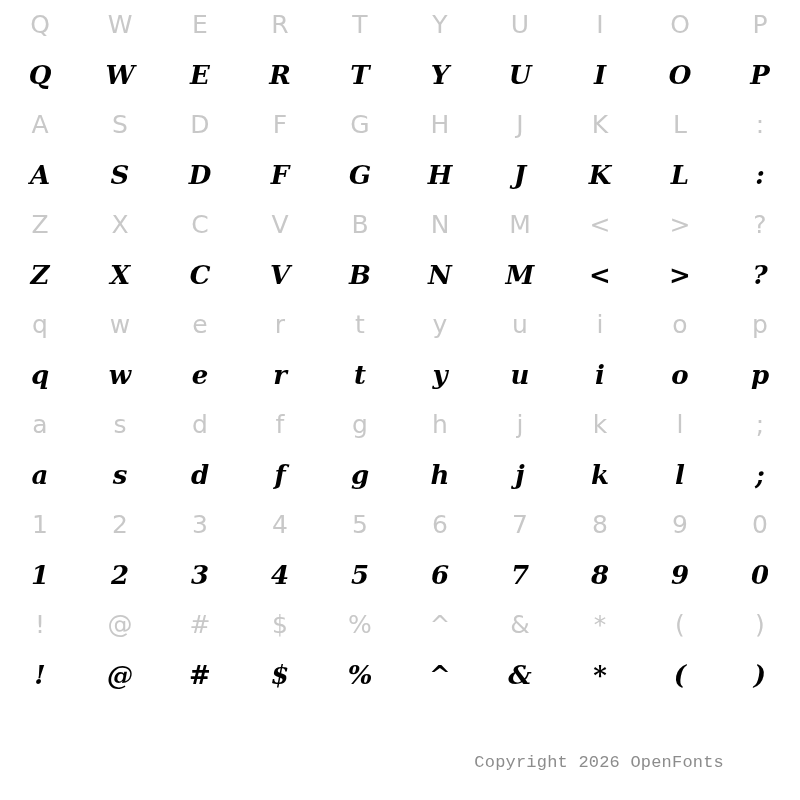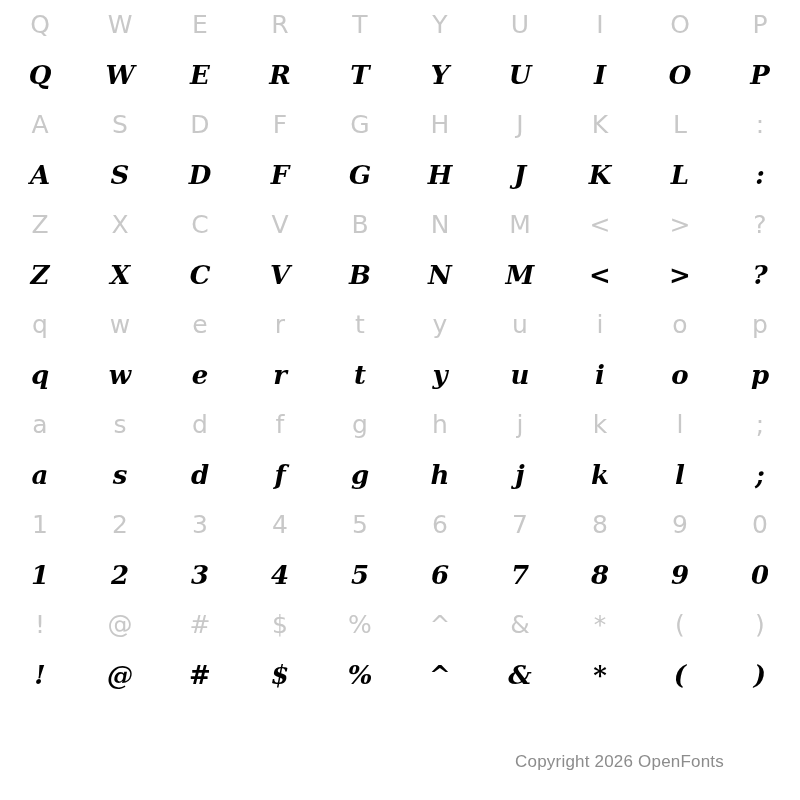--- a/index.html
+++ b/index.html
@@ -55,21 +55,21 @@
     color: #000000;
     font-size: 26px;
   }
   .footer {
     position: absolute;
     left: 0;
     right: 0;
     bottom: 28px;
     text-align: right;
     padding-right: 76px;
-    font-family: Liberation Sans, sans-serif;
+    font-family: Liberation Mono, monospace;
     font-size: 17px;
     color: #8c8c8c;
     letter-spacing: 0.2px;
   }
 </style>
 </head>
 <body>
 
 <div class="sheet">
   <div class="rows">

